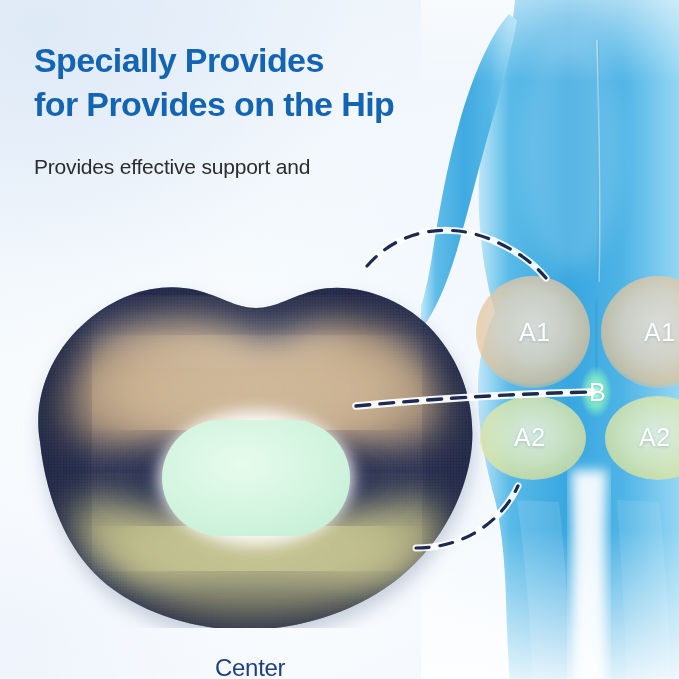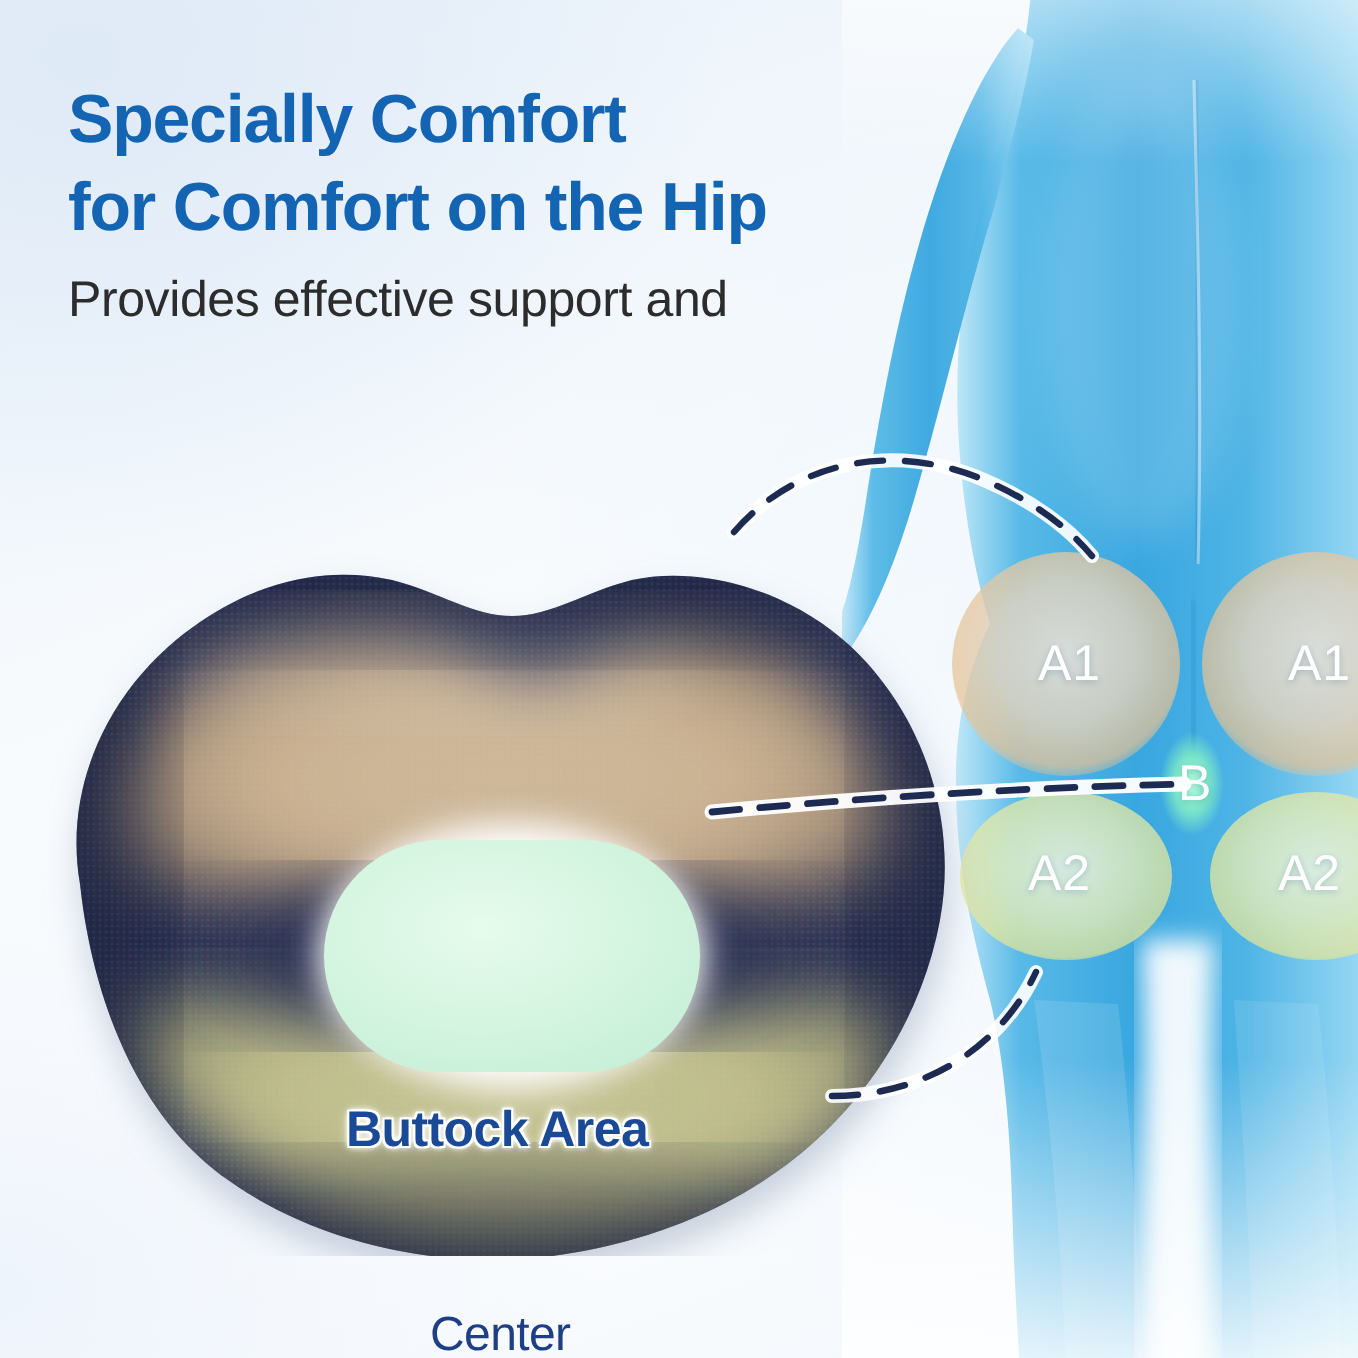--- a/index.html
+++ b/index.html
@@ -22,23 +22,23 @@
 
   
   .headline{
     position:absolute;left:34px;top:38px;width:430px;
     color:#1464b4;
     font-size:34px;line-height:44px;
     font-weight:700;letter-spacing:-0.6px;
   }
   .headline .l2{display:block;}
   .subhead{
-    position:absolute;left:34px;top:134px;width:400px;
+    position:absolute;left:34px;top:150px;width:400px;
     color:#2c2c2c;
-    font-size:25px;line-height:33px;font-weight:400;
+    font-size:21px;line-height:33px;font-weight:400;
     letter-spacing:-0.2px;
   }
 
   
   #figure{
     position:absolute;right:0;top:0;width:258px;height:512px;
   }
   #figure svg{display:block;width:258px;height:679px;}
 
   
@@ -191,22 +191,22 @@
     </svg>
 
     <span class="body-label" style="left:98px;top:318px;">A1</span>
     <span class="body-label" style="left:223px;top:318px;">A1</span>
     <span class="body-label" style="left:168px;top:378px;">B</span>
     <span class="body-label" style="left:93px;top:423px;">A2</span>
     <span class="body-label" style="left:218px;top:423px;">A2</span>
   </div>
 
   <div class="headline">
-    <span>Specially Comfort</span>
-    <span class="l2">for Comfort on the Hip</span>
+    <span>Specially Provides</span>
+    <span class="l2">for Provides on the Hip</span>
   </div>
   <div class="subhead">
     <span>Provides effective support and</span><br>
   </div>
 
   <div id="cushion">
     <svg viewBox="0 0 490 382" xmlns="http://www.w3.org/2000/svg">
       <defs>
         <pattern id="mesh" width="3" height="3" patternUnits="userSpaceOnUse">
           <rect width="3" height="3" fill="#2b3354"></rect>
@@ -303,21 +303,20 @@
 
         <ellipse cx="210" cy="86" rx="130" ry="30" fill="#ffffff" opacity="0.10" filter="url(#soft16)"></ellipse>
       </g>
 
       <g>
         <ellipse cx="246" cy="232" rx="97" ry="67" fill="#ffffff" opacity="0.95" filter="url(#soft8)"></ellipse>
         <rect x="152" y="174" width="188" height="116" rx="58" ry="58" fill="url(#holeG)"></rect>
       </g>
     </svg>
 
-    <span class="zone-label" id="lbl-buttock">Buttock Area</span>
 
     <span class="zone-label" id="lbl-hole">
       <span>Center</span>
 
     </span>
   </div>
 
   <div id="connectors">
     <svg viewBox="0 0 679 679" xmlns="http://www.w3.org/2000/svg">
       <g fill="none" stroke-linecap="round">

